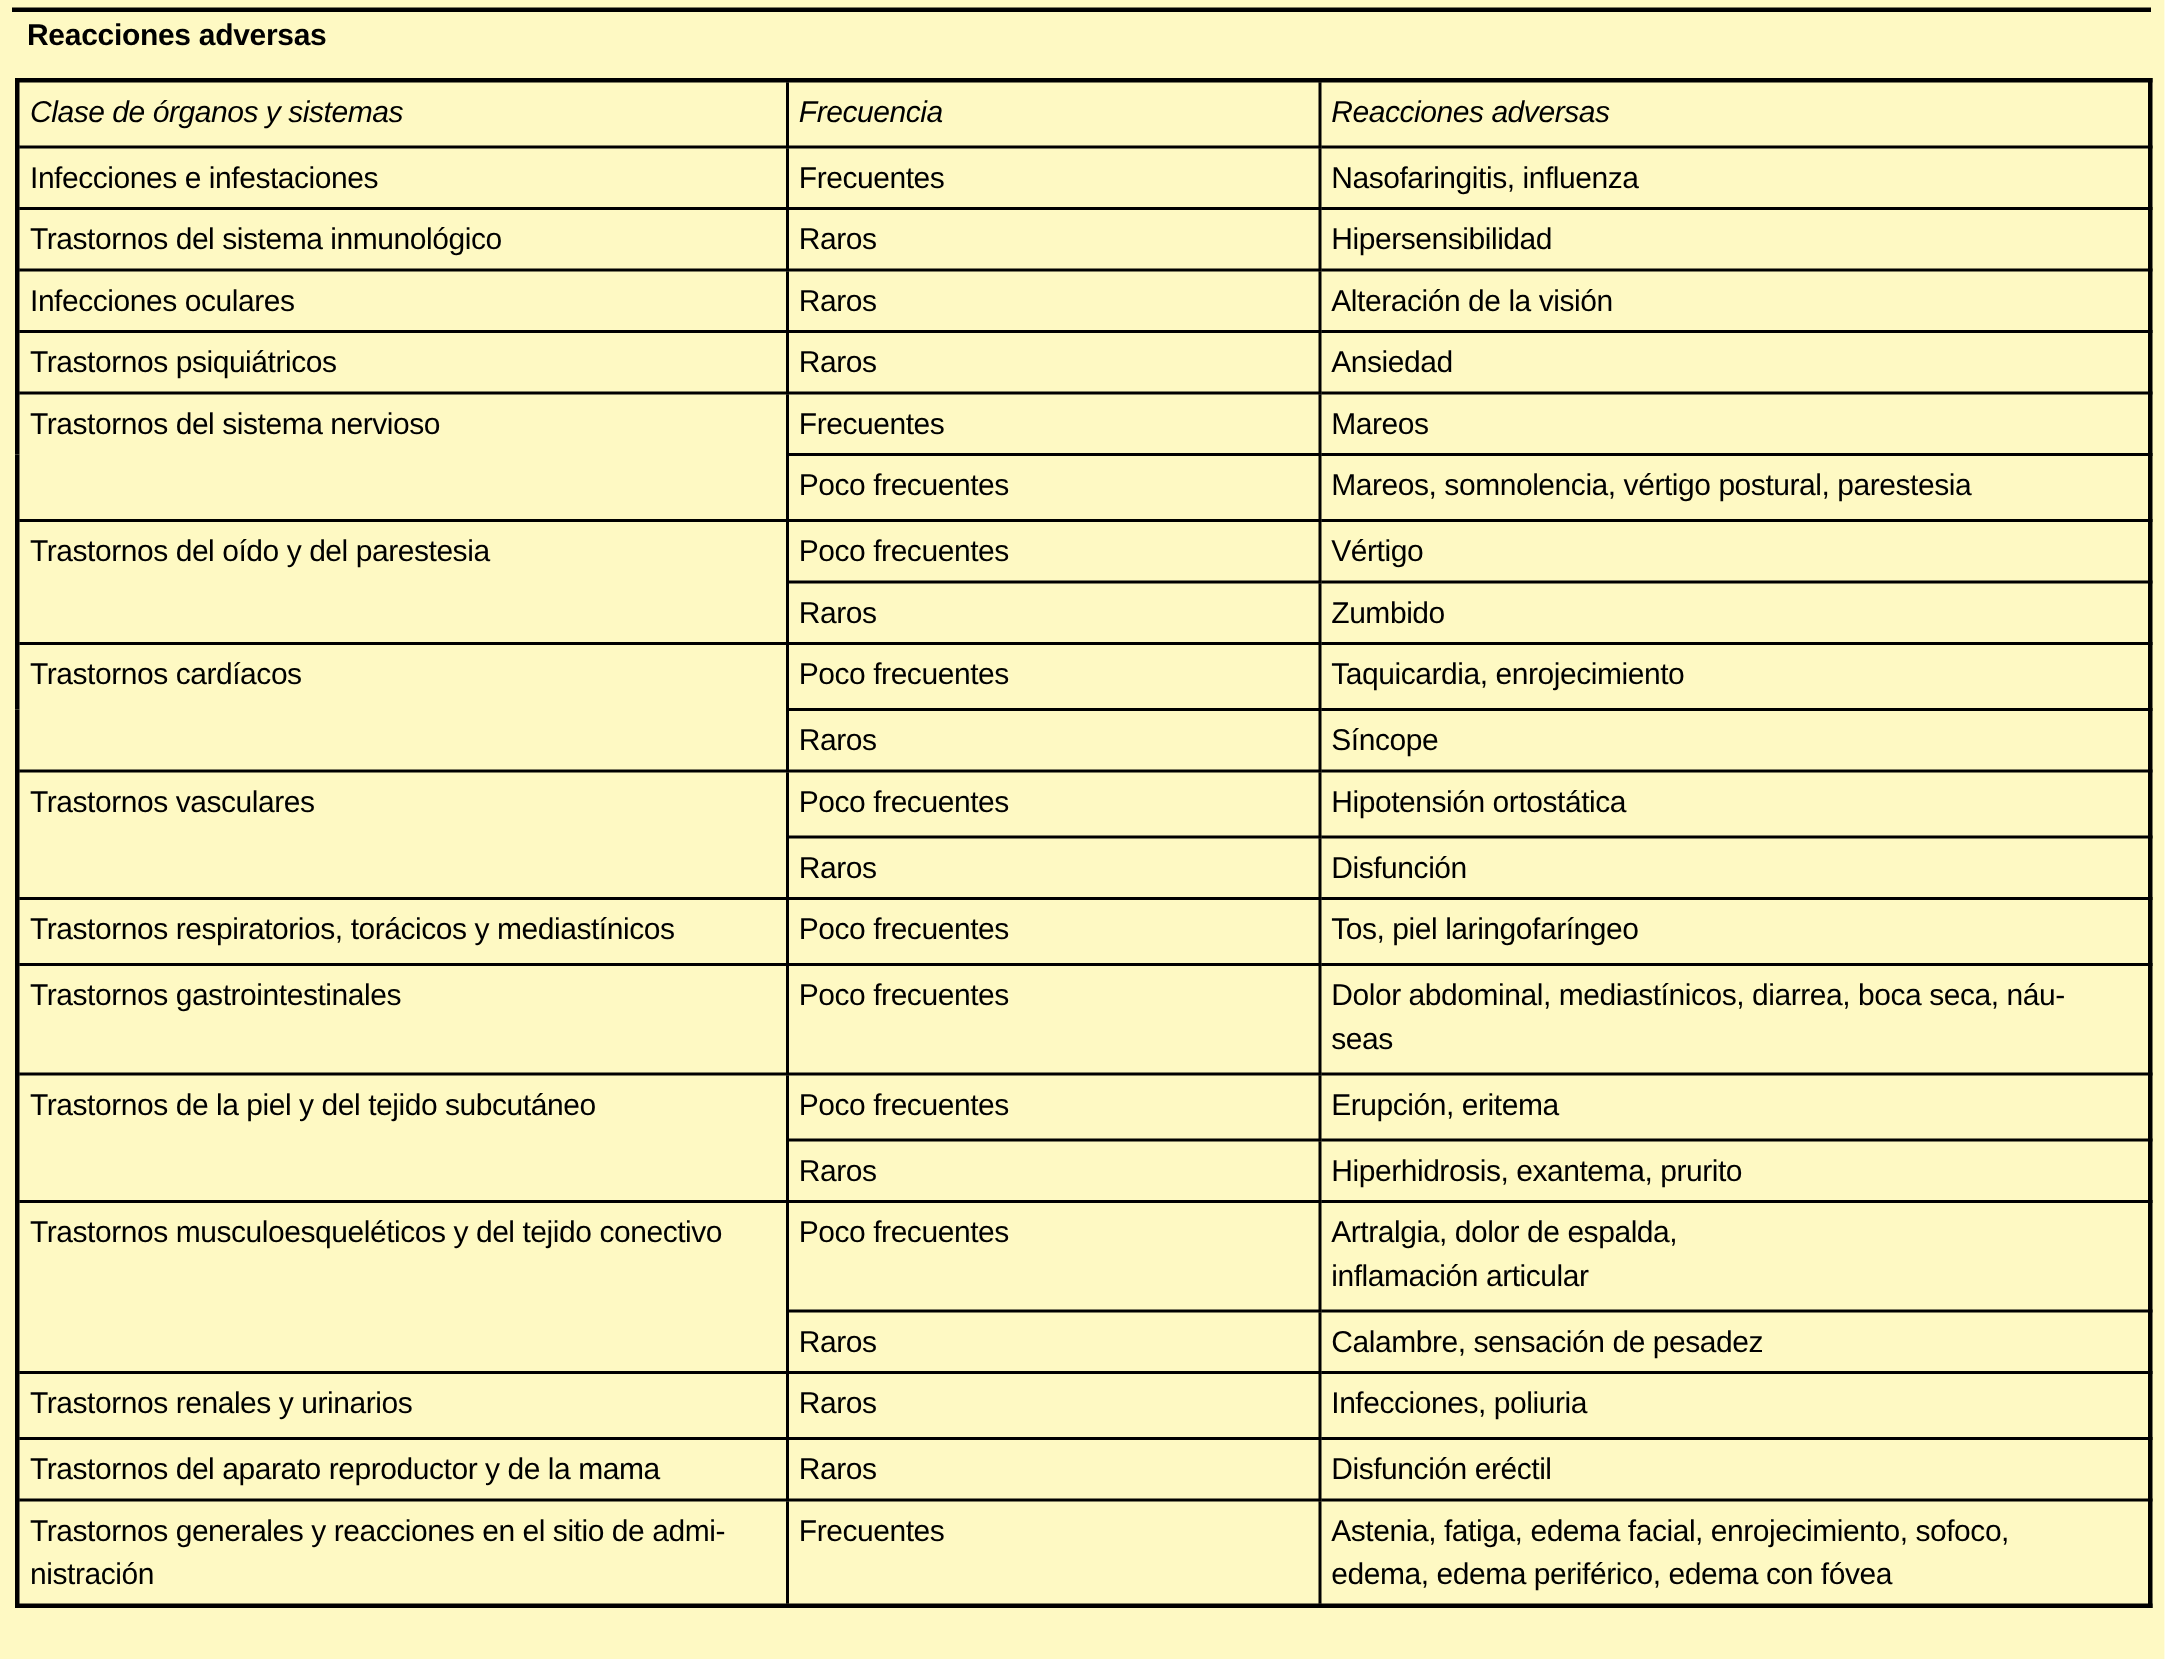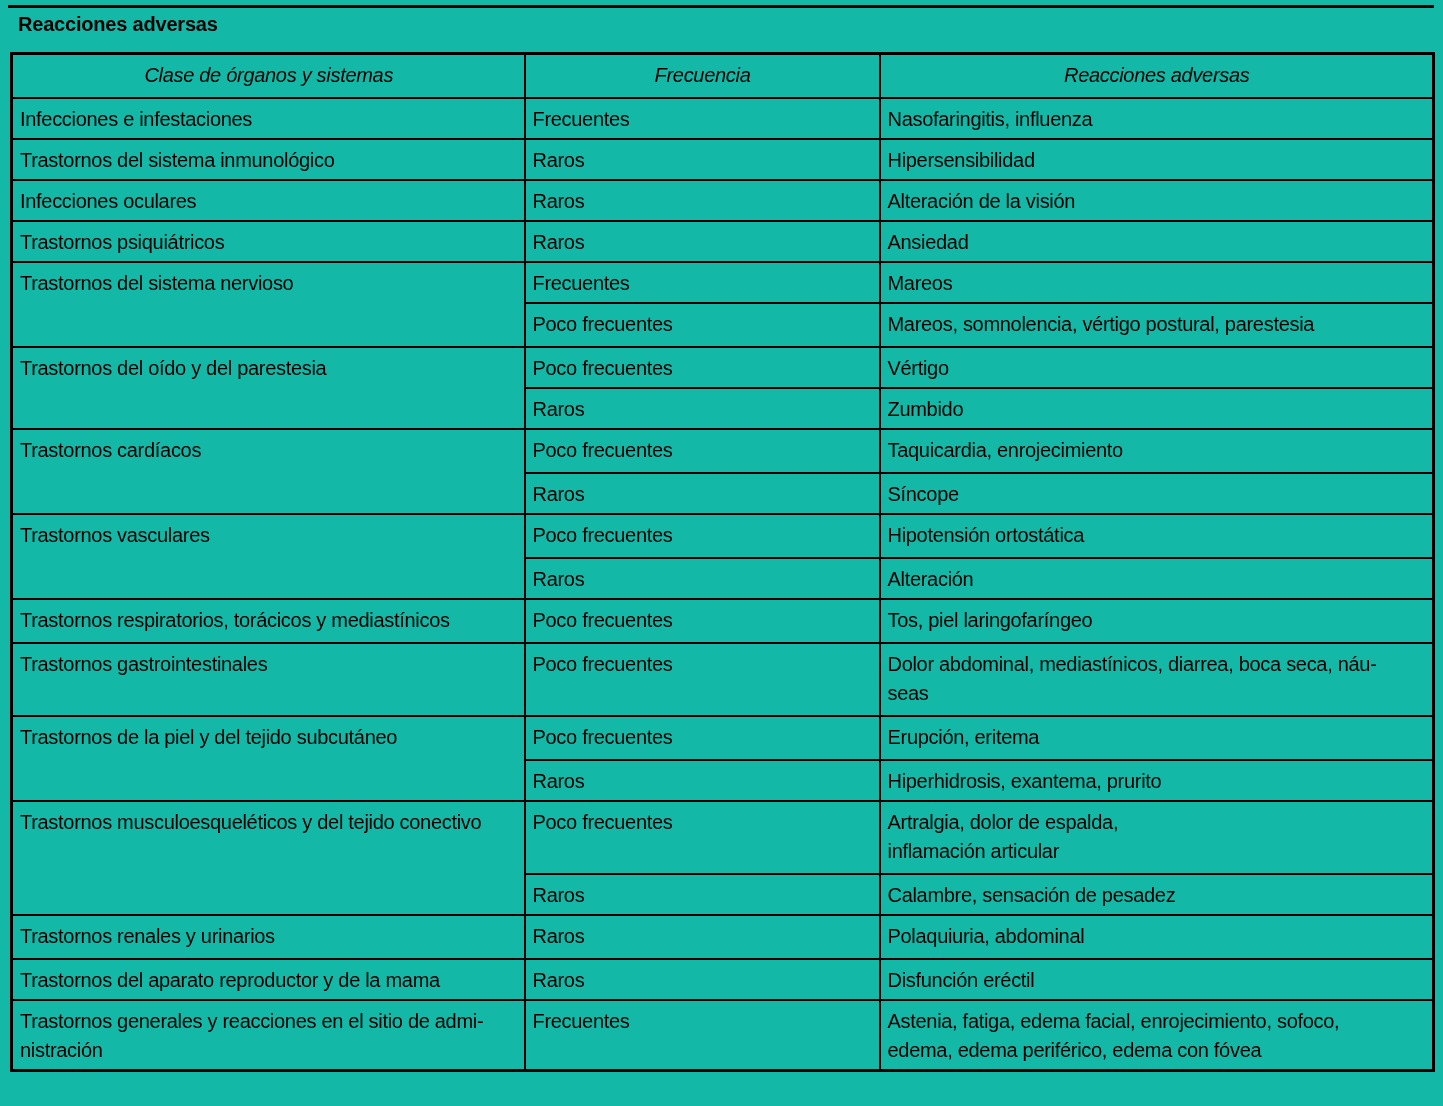--- a/index.html
+++ b/index.html
@@ -1,21 +1,21 @@
 <!DOCTYPE html>
 <html><head>
 <meta charset="utf-8">
 <style>
   * { box-sizing: border-box; }
   html, body { margin: 0; padding: 0; background: #ffffff; }
   .page {
     position: relative;
     width: 1443px;
     height: 1106px;
-    background: #14b8a6;
+    background: #fef9c3;
     color: #000000;
     font-family: "Liberation Sans", sans-serif;
   }
   .top-rule {
     position: absolute;
     left: 8px;
     right: 9px;
     top: 5px;
     border-top: 3px solid #000000;
   }
@@ -47,21 +47,20 @@
     padding: 6px 6px 4px 7px;
     font-size: 20px;
     line-height: 29px;
     letter-spacing: -0.3px;
     white-space: pre-line;
     overflow: hidden;
   }
   table.adr th {
     font-style: italic;
     font-weight: normal;
-    text-align: center;
   }
   tr.h1 { height: 32px; }
   tr.h1b { height: 44px; }
   tr.h2 { height: 73px; }
   tr.h2b { height: 52px; }
 </style>
 </head>
 <body>
 
 <div class="page">
@@ -129,21 +128,21 @@
         <td>Raros</td>
         <td>Síncope</td>
       </tr>
       <tr class="h1b">
         <td rowspan="2">Trastornos vasculares</td>
         <td>Poco frecuentes</td>
         <td>Hipotensión ortostática</td>
       </tr>
       <tr class="h1">
         <td>Raros</td>
-        <td>Alteración</td>
+        <td>Disfunción</td>
       </tr>
       <tr class="h1b">
         <td>Trastornos respiratorios, torácicos y mediastínicos</td>
         <td>Poco frecuentes</td>
         <td>Tos, piel laringofaríngeo</td>
       </tr>
       <tr class="h2">
         <td>Trastornos gastrointestinales</td>
         <td>Poco frecuentes</td>
         <td>Dolor abdominal, mediastínicos, diarrea, boca seca, náu-
@@ -164,21 +163,21 @@
         <td>Artralgia, dolor de espalda,
 inflamación articular</td>
       </tr>
       <tr class="h1">
         <td>Raros</td>
         <td>Calambre, sensación de pesadez</td>
       </tr>
       <tr class="h1b">
         <td>Trastornos renales y urinarios</td>
         <td>Raros</td>
-        <td>Polaquiuria, abdominal</td>
+        <td>Infecciones, poliuria</td>
       </tr>
       <tr class="h1">
         <td>Trastornos del aparato reproductor y de la mama</td>
         <td>Raros</td>
         <td>Disfunción eréctil</td>
       </tr>
       <tr class="h2b">
         <td>Trastornos generales y reacciones en el sitio de admi-
 nistración</td>
         <td>Frecuentes</td>

